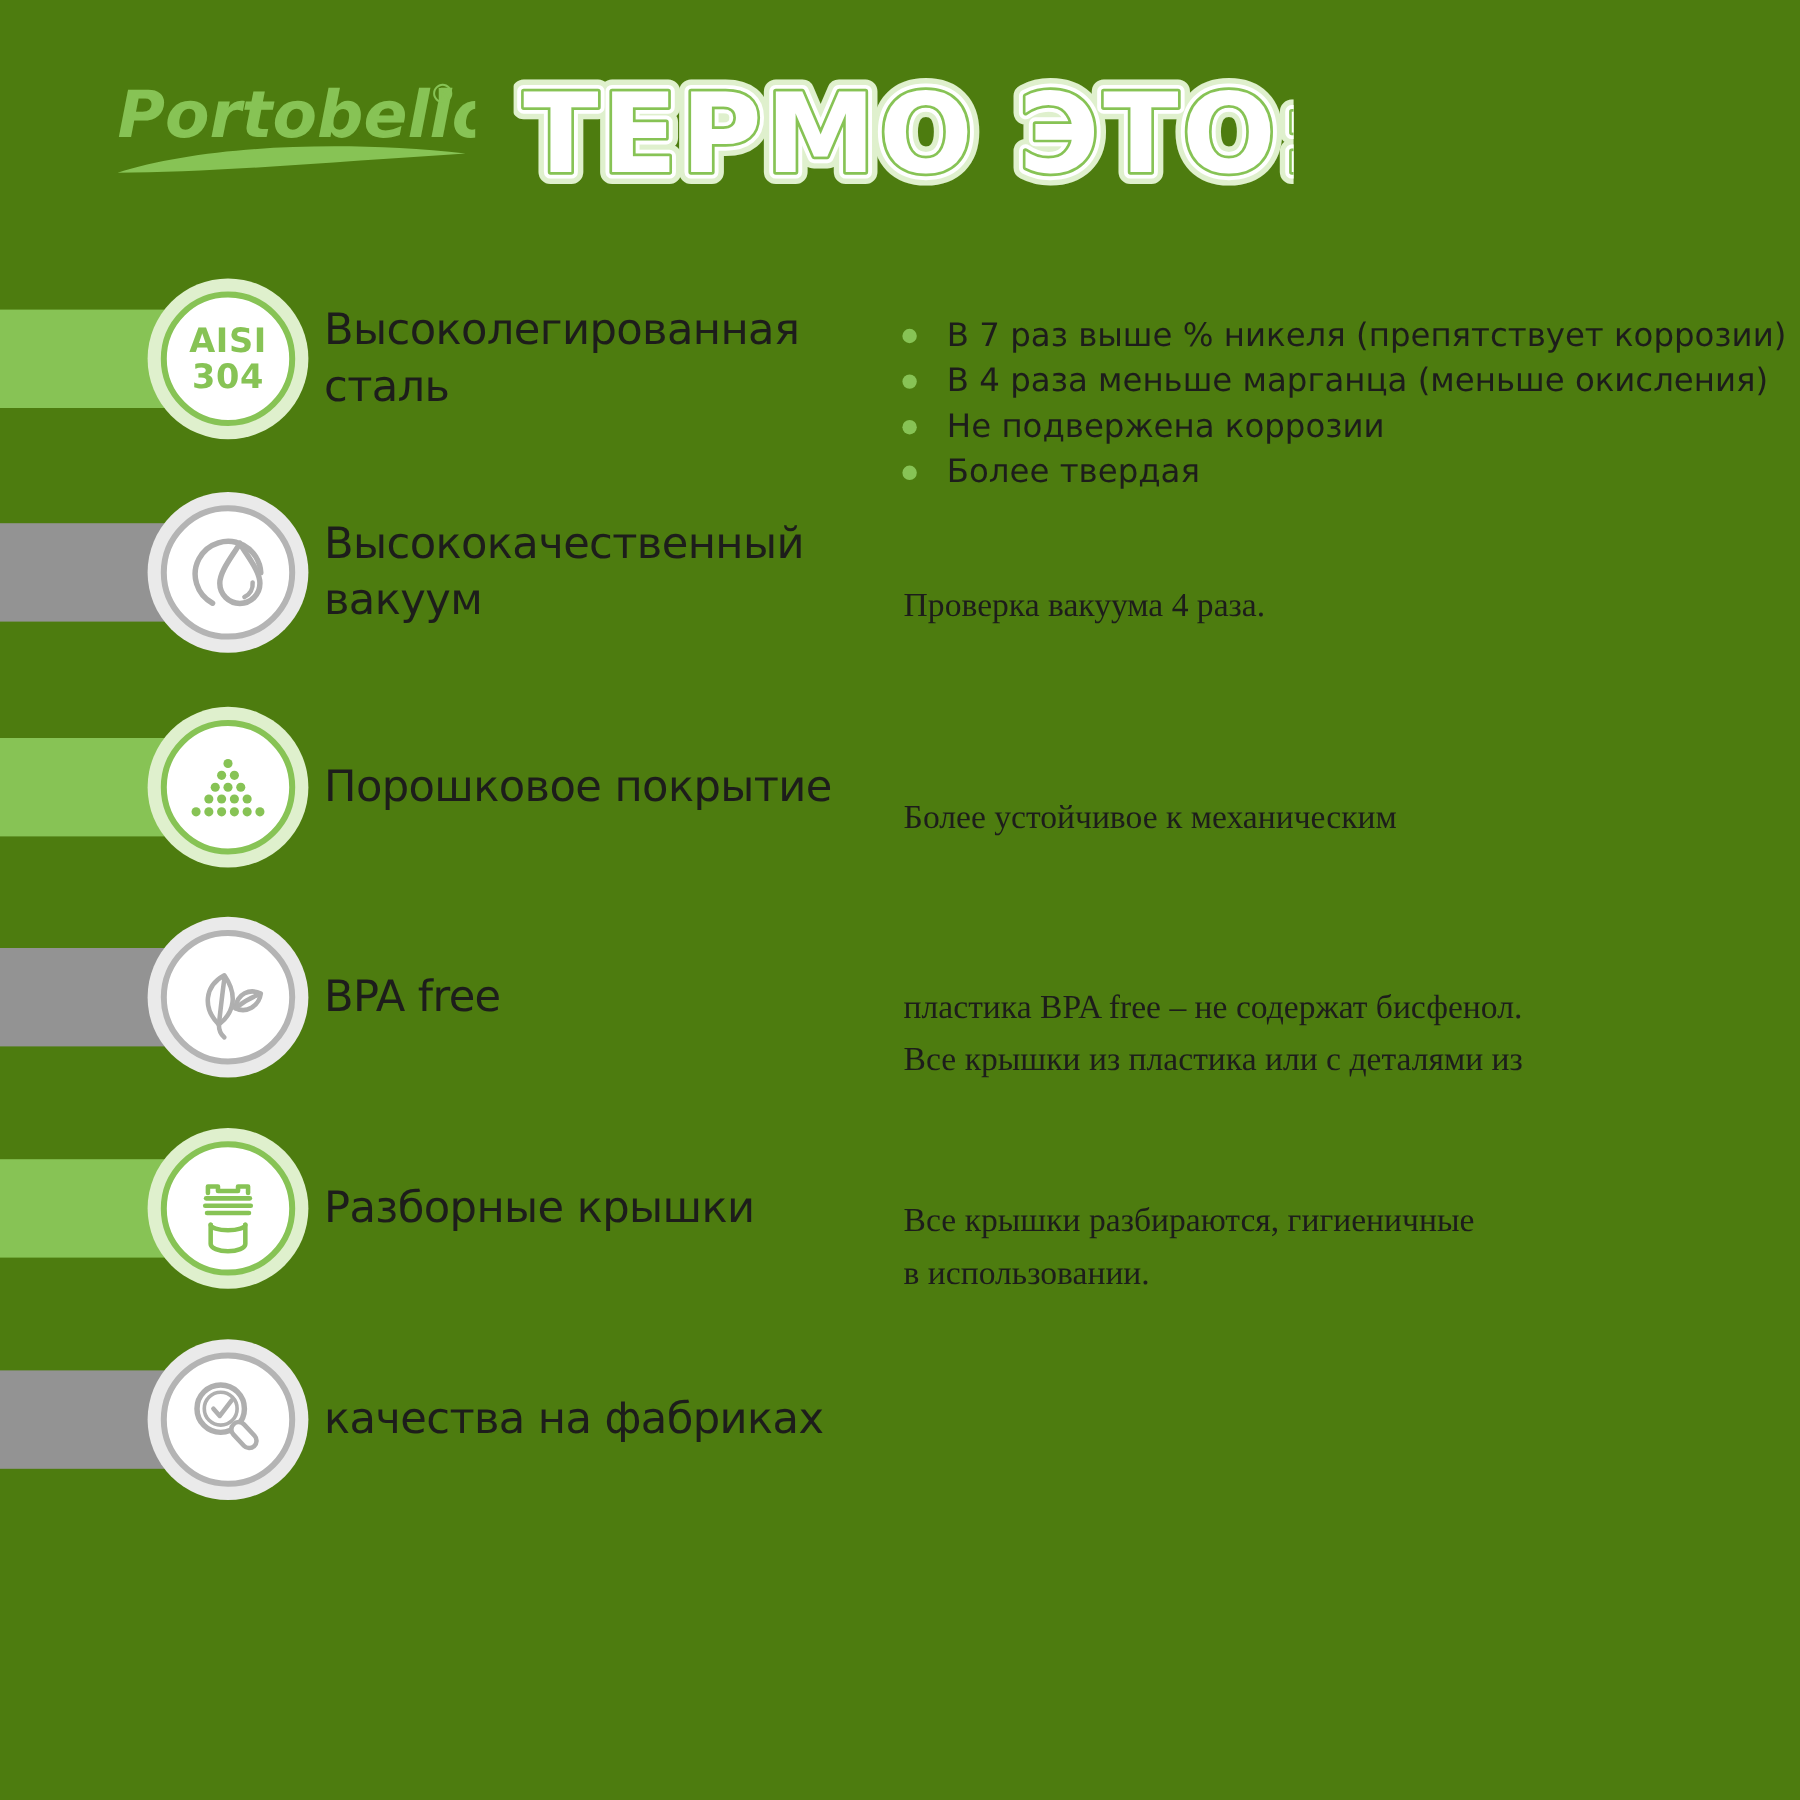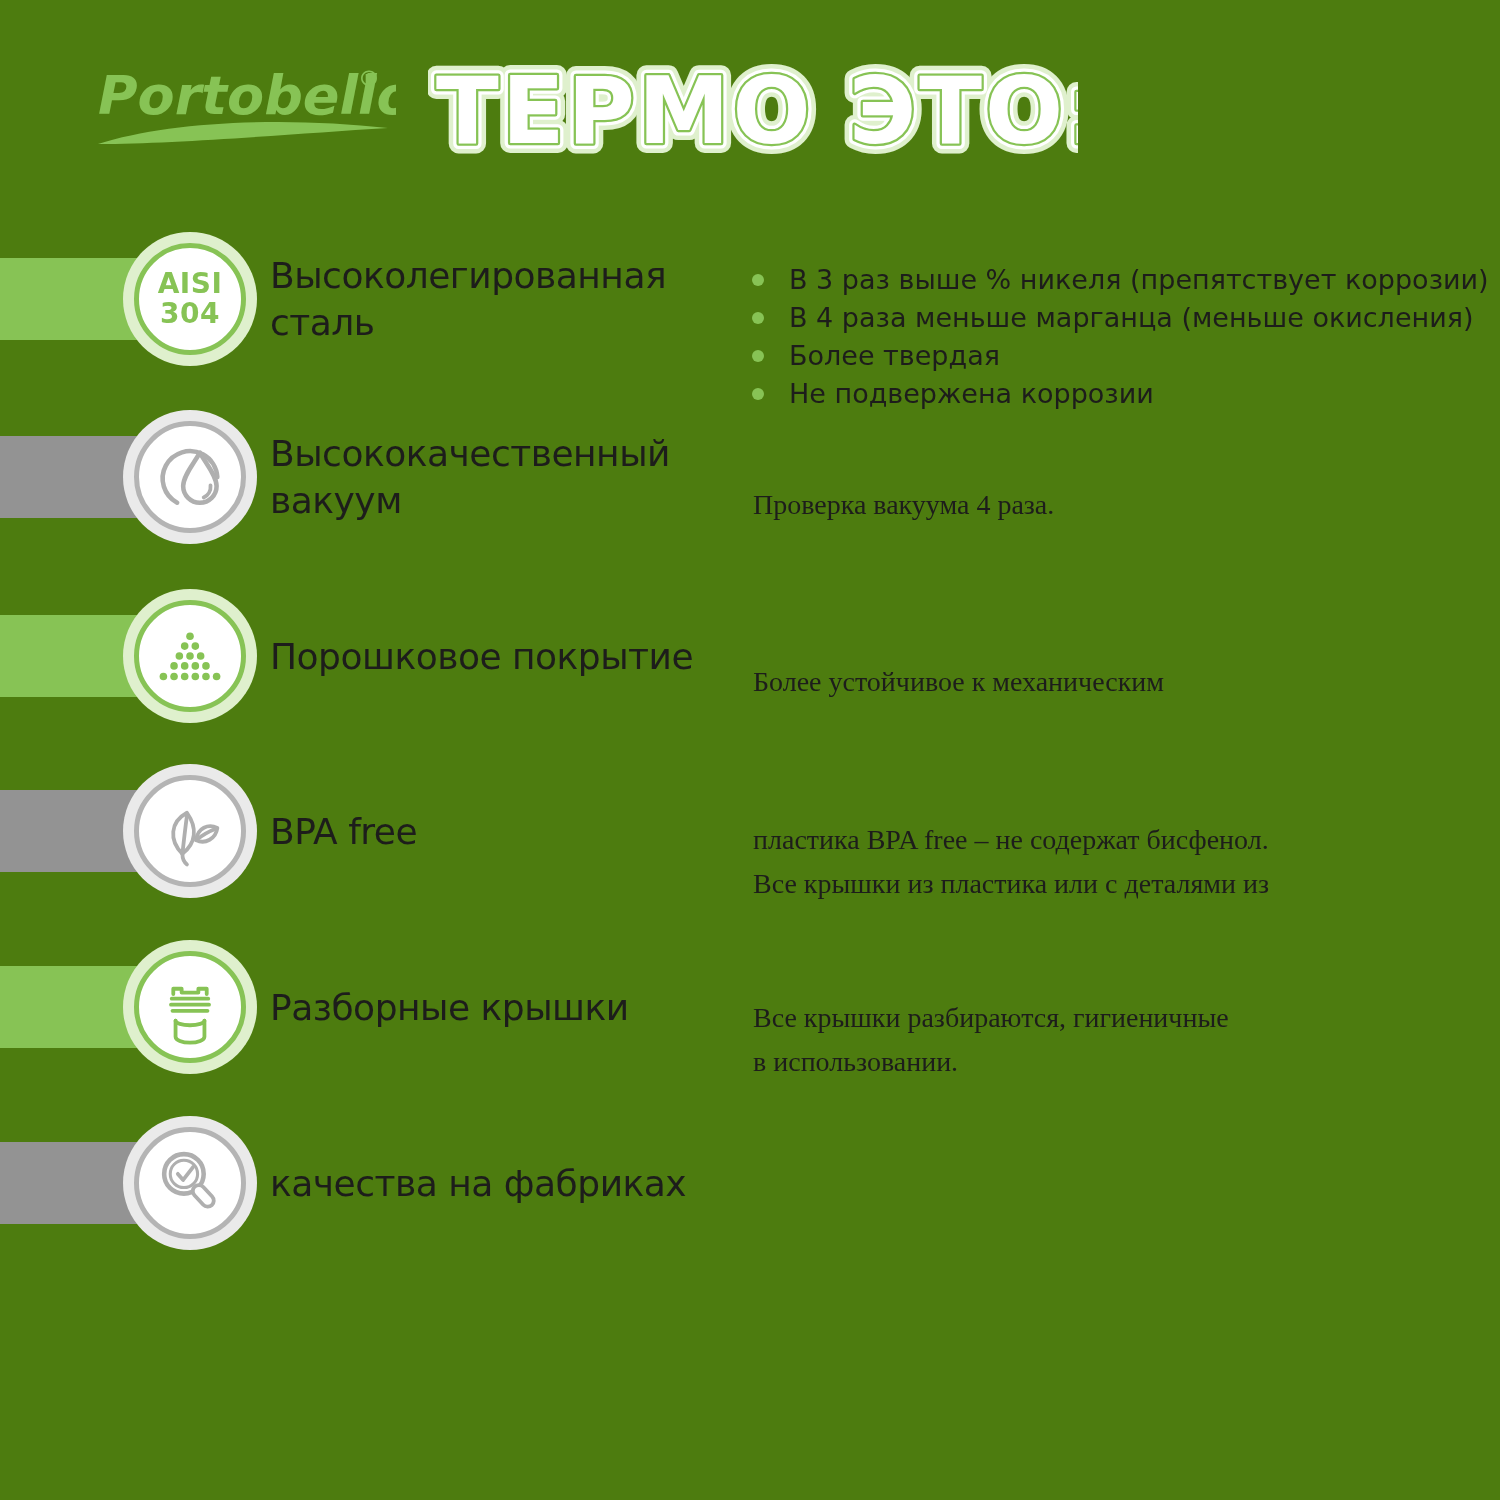--- a/index.html
+++ b/index.html
@@ -83,24 +83,24 @@
       <div class="badge">
         <span>AISI</span>
         <span>304</span>
       </div>
     </div>
     <div class="title" style="top:299px">
       <span class="tl">Высоколегированная</span>
       <span class="tl">сталь</span>
     </div>
     <ul class="bullets" style="top:261px">
-      <li><span class="dot"></span><span>В 3 раз выше % никеля (препятствует коррозии)</span></li>
+      <li><span class="dot"></span><span>В 7 раз выше % никеля (препятствует коррозии)</span></li>
       <li><span class="dot"></span><span>В 4 раза меньше марганца (меньше окисления)</span></li>
+      <li><span class="dot"></span><span>Не подвержена коррозии</span></li>
       <li><span class="dot"></span><span>Более твердая</span></li>
-      <li><span class="dot"></span><span>Не подвержена коррозии</span></li>
     </ul>
   </section>
 
   <section>
     <div class="bar gray" style="top:436px"></div>
     <div class="icon-circle gray" style="top:421px">
       <svg class="icon-svg" width="76" height="76" viewBox="0 0 100 100">
         <g fill="none" stroke="#AFAFAF" stroke-linecap="round" stroke-linejoin="round">
           <circle cx="50" cy="52" r="36" stroke-width="6" stroke-dasharray="150 76" transform="rotate(118 50 52)"></circle>
           <path d="M63 18 C56 31 41 48 41 62 a22 22 0 0 0 44 0 C85 48 70 31 63 18 Z" stroke-width="6" fill="#ffffff"></path>

